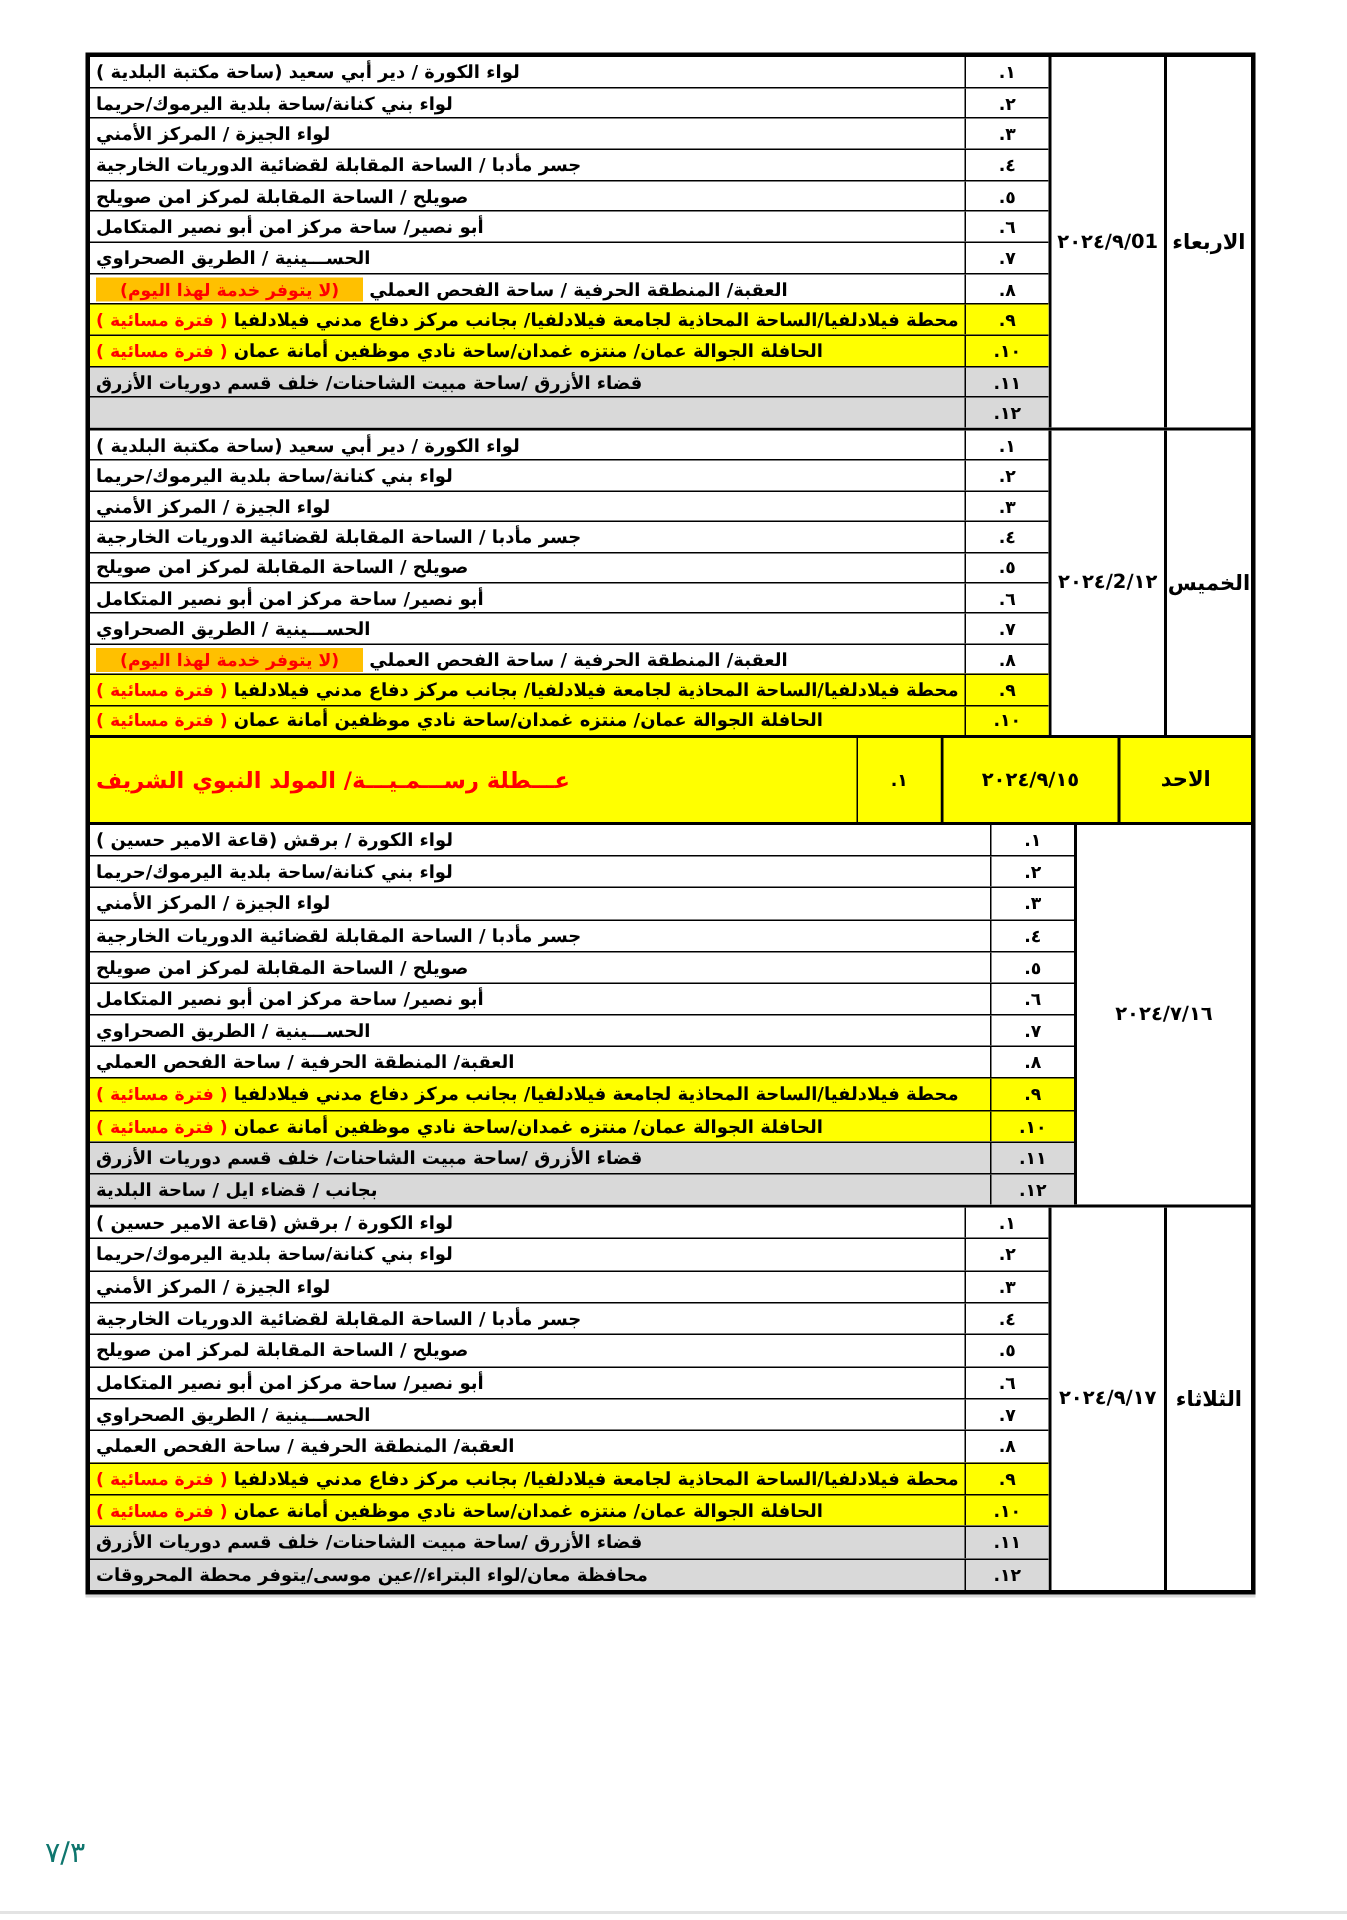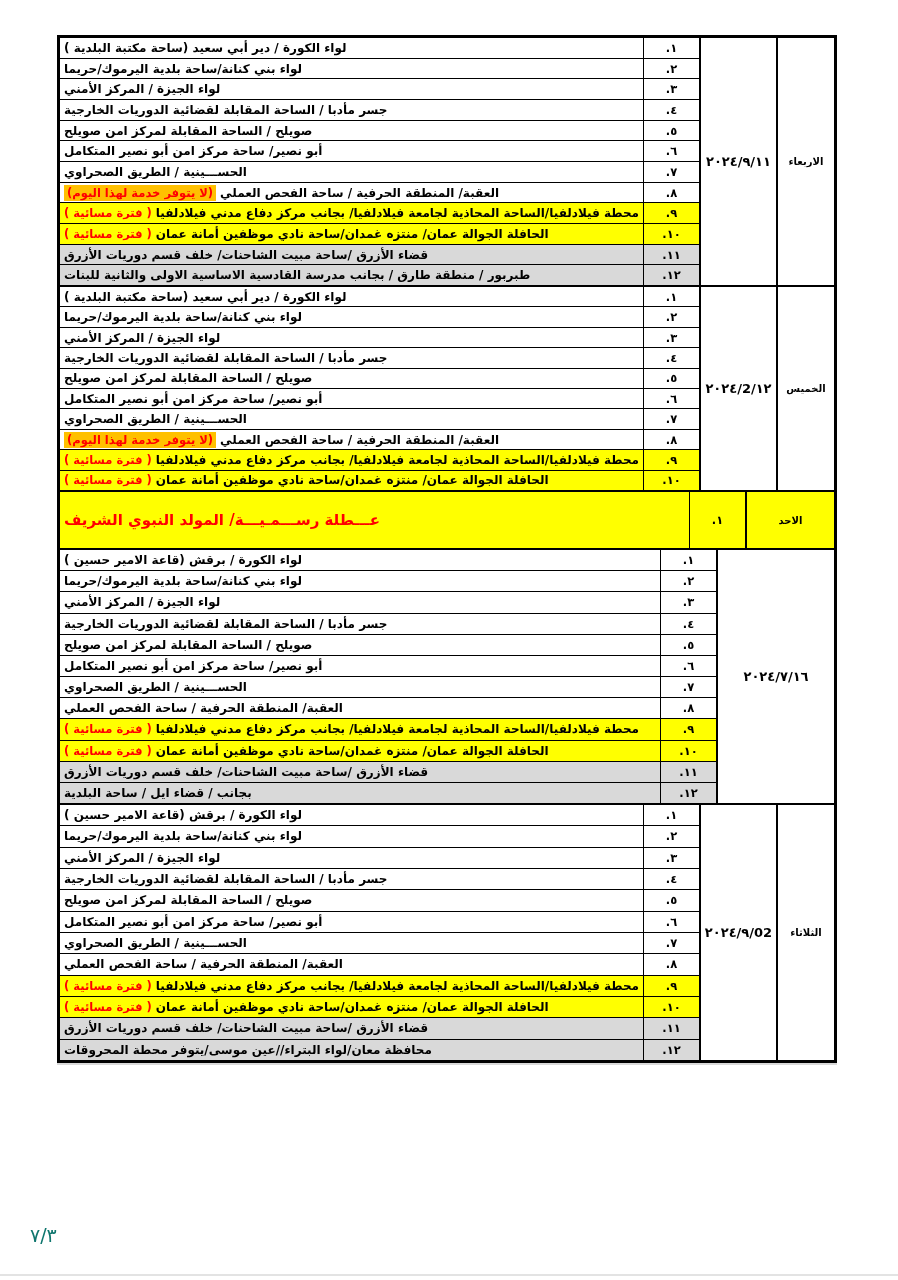--- a/index.html
+++ b/index.html
@@ -11,21 +11,21 @@
     position: absolute; left: 57px; top: 35px; width: 780px;
     border: 3px solid #000; direction: rtl; background: #fff;
     box-shadow: 0 2px 0 rgba(0,0,0,0.15);
   }
   .block { display: flex; flex-direction: row; }
   .block + .block { border-top: 2.5px solid #000; }
   .block.accent-yellow { background: var(--c-yellow); }
 
   .day-cell {
     width: 89px; display: flex; align-items: center; justify-content: center;
-    border-left: 2px solid #000; font-size: 10px;
+    border-left: 2px solid #000; font-size: 14px;
   }
   .date-cell {
     width: 118px; display: flex; align-items: center; justify-content: center;
     border-left: 2px solid #000; font-size: 13px; direction: ltr;
   }
   .rows-col { flex: 1; display: flex; flex-direction: column; }
 
   .row { flex: 1; display: flex; flex-direction: row; align-items: stretch; }
   .row + .row { border-top: 1px solid #000; }
   .row.bg-yellow { background: var(--c-yellow); }
@@ -36,39 +36,39 @@
     border-left: 1.5px solid #000; font-size: 11.5px; direction: ltr;
   }
   .loc-cell {
     flex: 1; display: flex; flex-direction: row; align-items: center;
     font-size: 12px; padding: 0 4px; overflow: hidden;
   }
   .loc-main { flex: 1; text-align: left; white-space: nowrap; }
   .loc-main.big { font-size: 15px; color: var(--c-red); letter-spacing: 0.5px; }
   .loc-note { white-space: nowrap; font-size: 11.5px; margin-right: 4px; }
   .loc-note.red { color: var(--c-red); }
-  .loc-note.orange { color: var(--c-red); background: var(--c-orange); padding: 1px 3px; }
+  .loc-note.orange { color: var(--c-red); background: var(--c-orange); padding: 1px 16px; }
 
   .page-num {
     position: absolute; left: 30px; top: 1224px; color: #0f766e;
     font-size: 19px; font-weight: normal; direction: ltr;
   }
   .bottom-rule {
     position: absolute; left: 0; top: 1274px; width: 898px; height: 0;
     border-top: 2px solid #e3e3e3;
   }
 </style>
 </head>
 <body>
 
 <div class="page">
   <div class="sched-table" id="sched-table">
       <div class="block" style="height: 247px;">
         <div class="day-cell">الاربعاء</div>
-        <div class="date-cell">٢٠٢٤/٩/١١</div>
+        <div class="date-cell">٢٠٢٤/٩/01</div>
         <div class="rows-col">
           <div class="row">
             <div class="num-cell">.١</div>
             <div class="loc-cell">
               <div class="loc-main">لواء الكورة / دير أبي سعيد (ساحة مكتبة البلدية )</div>
             </div>
           </div>
           <div class="row">
             <div class="num-cell">.٢</div>
             <div class="loc-cell">
@@ -127,23 +127,20 @@
             </div>
           </div>
           <div class="row bg-gray">
             <div class="num-cell">.١١</div>
             <div class="loc-cell">
               <div class="loc-main">قضاء الأزرق /ساحة مبيت الشاحنات/ خلف قسم دوريات الأزرق</div>
             </div>
           </div>
           <div class="row bg-gray">
             <div class="num-cell">.١٢</div>
-            <div class="loc-cell">
-              <div class="loc-main">طبربور / منطقة طارق / بجانب مدرسة القادسية الاساسية الاولى والثانية للبنات</div>
-            </div>
           </div>
         </div>
       </div>
       <div class="block" style="height: 205px;">
         <div class="day-cell">الخميس</div>
         <div class="date-cell">٢٠٢٤/2/١٢</div>
         <div class="rows-col">
           <div class="row">
             <div class="num-cell">.١</div>
             <div class="loc-cell">
@@ -204,20 +201,21 @@
             <div class="num-cell">.١٠</div>
             <div class="loc-cell">
               <div class="loc-main">الحافلة الجوالة عمان/ منتزه غمدان/ساحة نادي موظفين أمانة عمان</div>
               <div class="loc-note red">( فترة مسائية )</div>
             </div>
           </div>
         </div>
       </div>
       <div class="block accent-yellow" style="height: 58px;">
         <div class="day-cell">الاحد</div>
+        <div class="date-cell">٢٠٢٤/٩/١٥</div>
         <div class="rows-col">
           <div class="row bg-yellow">
             <div class="num-cell">.١</div>
             <div class="loc-cell">
               <div class="loc-main big">عـــطلة رســـمـيـــة/ المولد النبوي الشريف</div>
             </div>
           </div>
         </div>
       </div>
       <div class="block" style="height: 255px;">
@@ -294,21 +292,21 @@
           <div class="row bg-gray">
             <div class="num-cell">.١٢</div>
             <div class="loc-cell">
               <div class="loc-main">بجانب / قضاء ايل / ساحة البلدية</div>
             </div>
           </div>
         </div>
       </div>
       <div class="block" style="height: 257px;">
         <div class="day-cell">الثلاثاء</div>
-        <div class="date-cell">٢٠٢٤/٩/02</div>
+        <div class="date-cell">٢٠٢٤/٩/١٧</div>
         <div class="rows-col">
           <div class="row">
             <div class="num-cell">.١</div>
             <div class="loc-cell">
               <div class="loc-main">لواء الكورة / برقش (قاعة الامير حسين )</div>
             </div>
           </div>
           <div class="row">
             <div class="num-cell">.٢</div>
             <div class="loc-cell">

